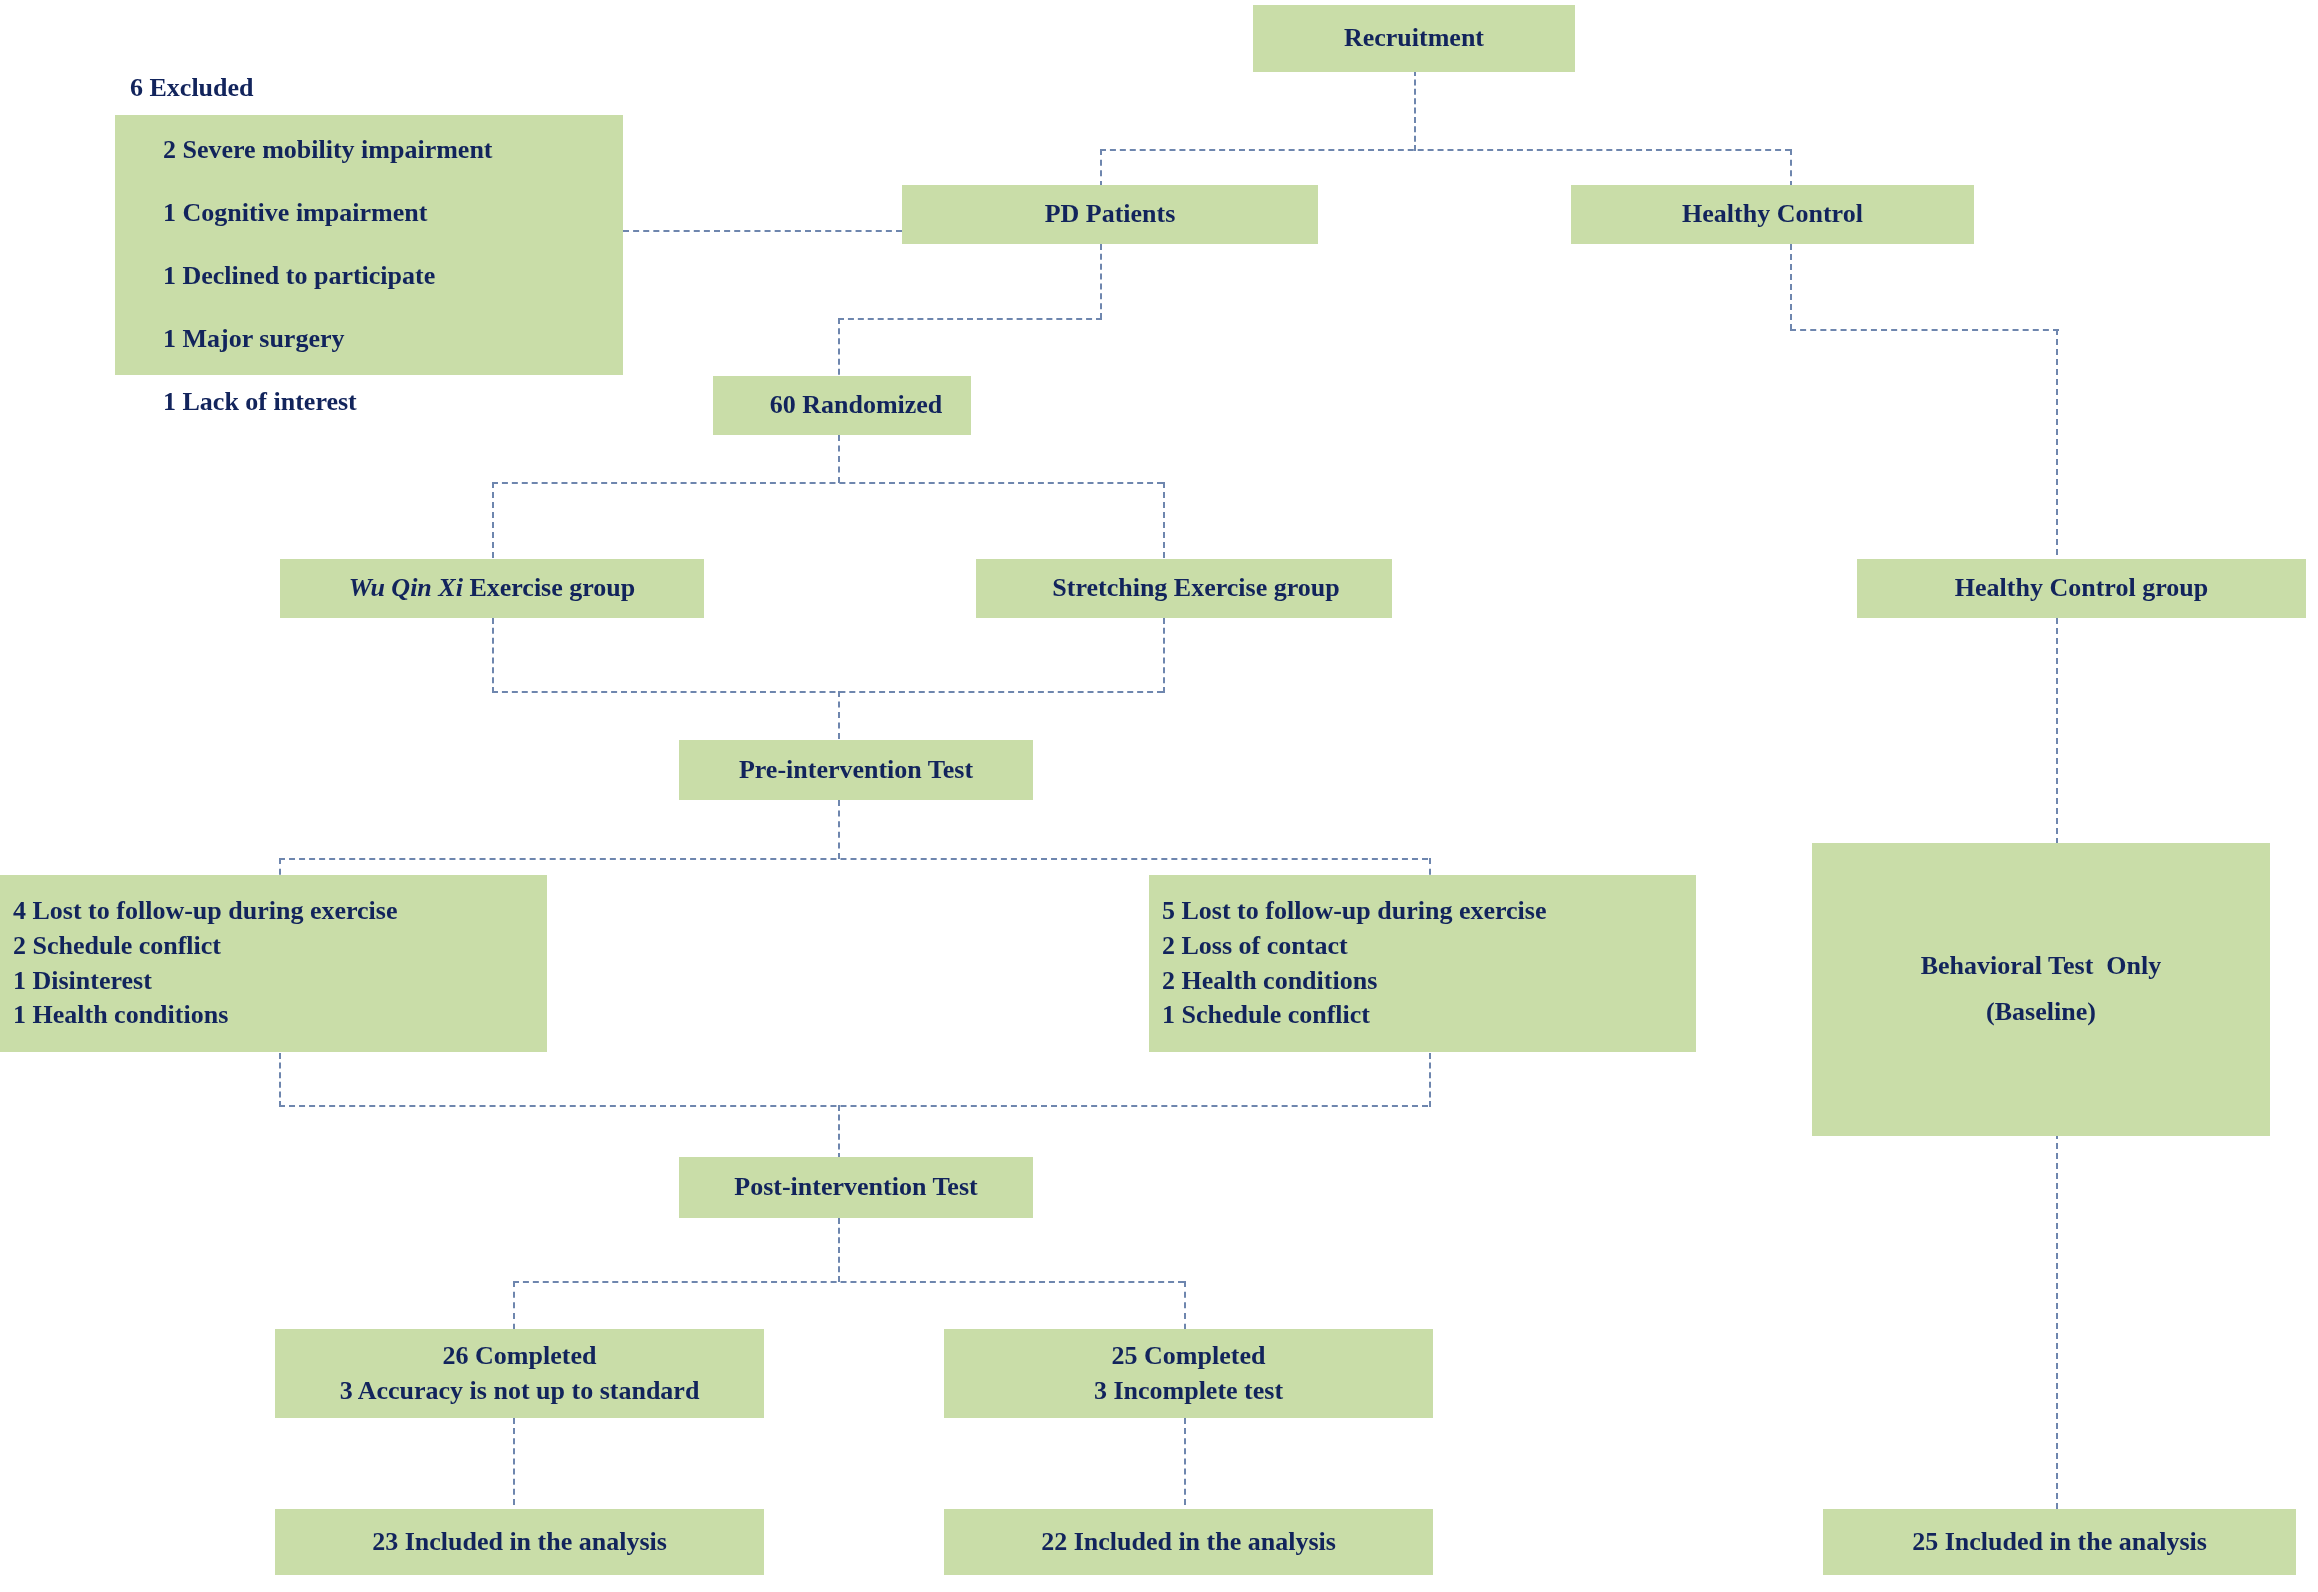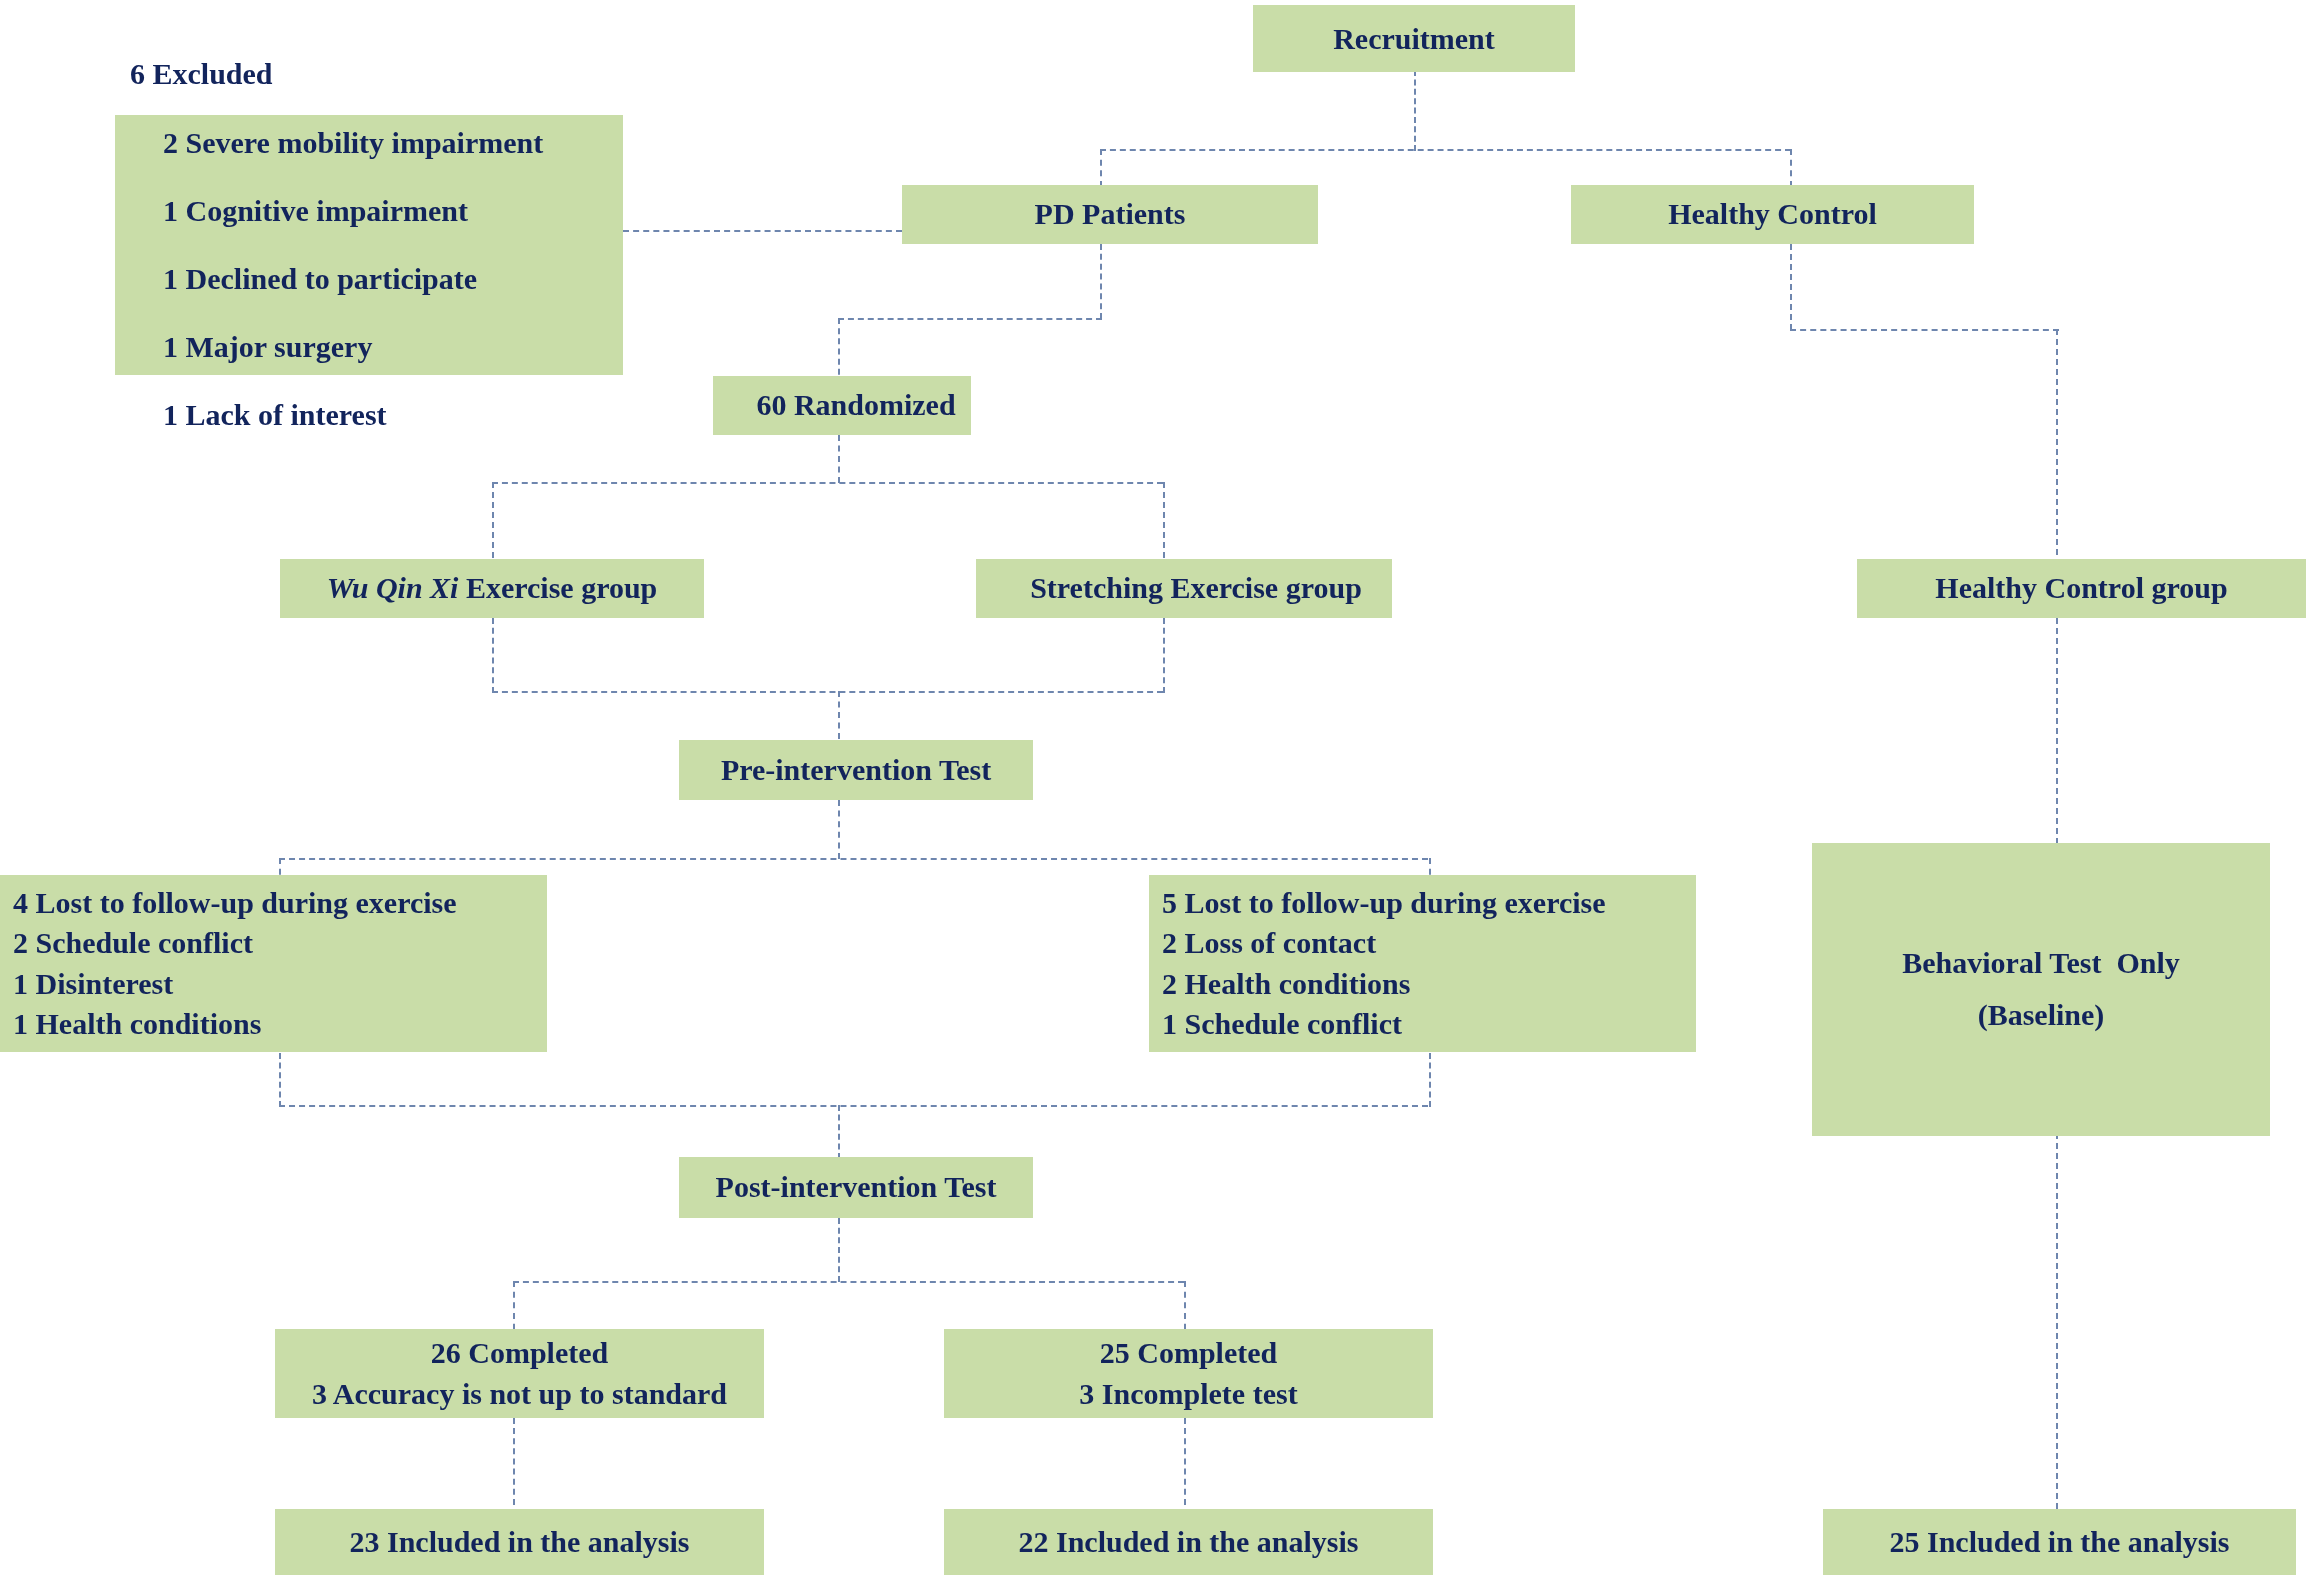--- a/index.html
+++ b/index.html
@@ -20,21 +20,21 @@
     flex-direction:column;
     justify-content:center;
     z-index:3;
   }
   .node.center{align-items:center;text-align:center;}
   .node.left{align-items:flex-start;text-align:left;}
   .node .ln{
     display:block;
     white-space:pre;
     line-height:1.34;
-    font-size:30px;
+    font-size:26px;
     font-weight:600;
   }
   .node.center .ln{width:100%;}
   .indent{padding-left:33px;margin-top:28px;}
   .ital{font-style:italic;}
   
   .h, .v{
     position:absolute;
     z-index:1;
   }

